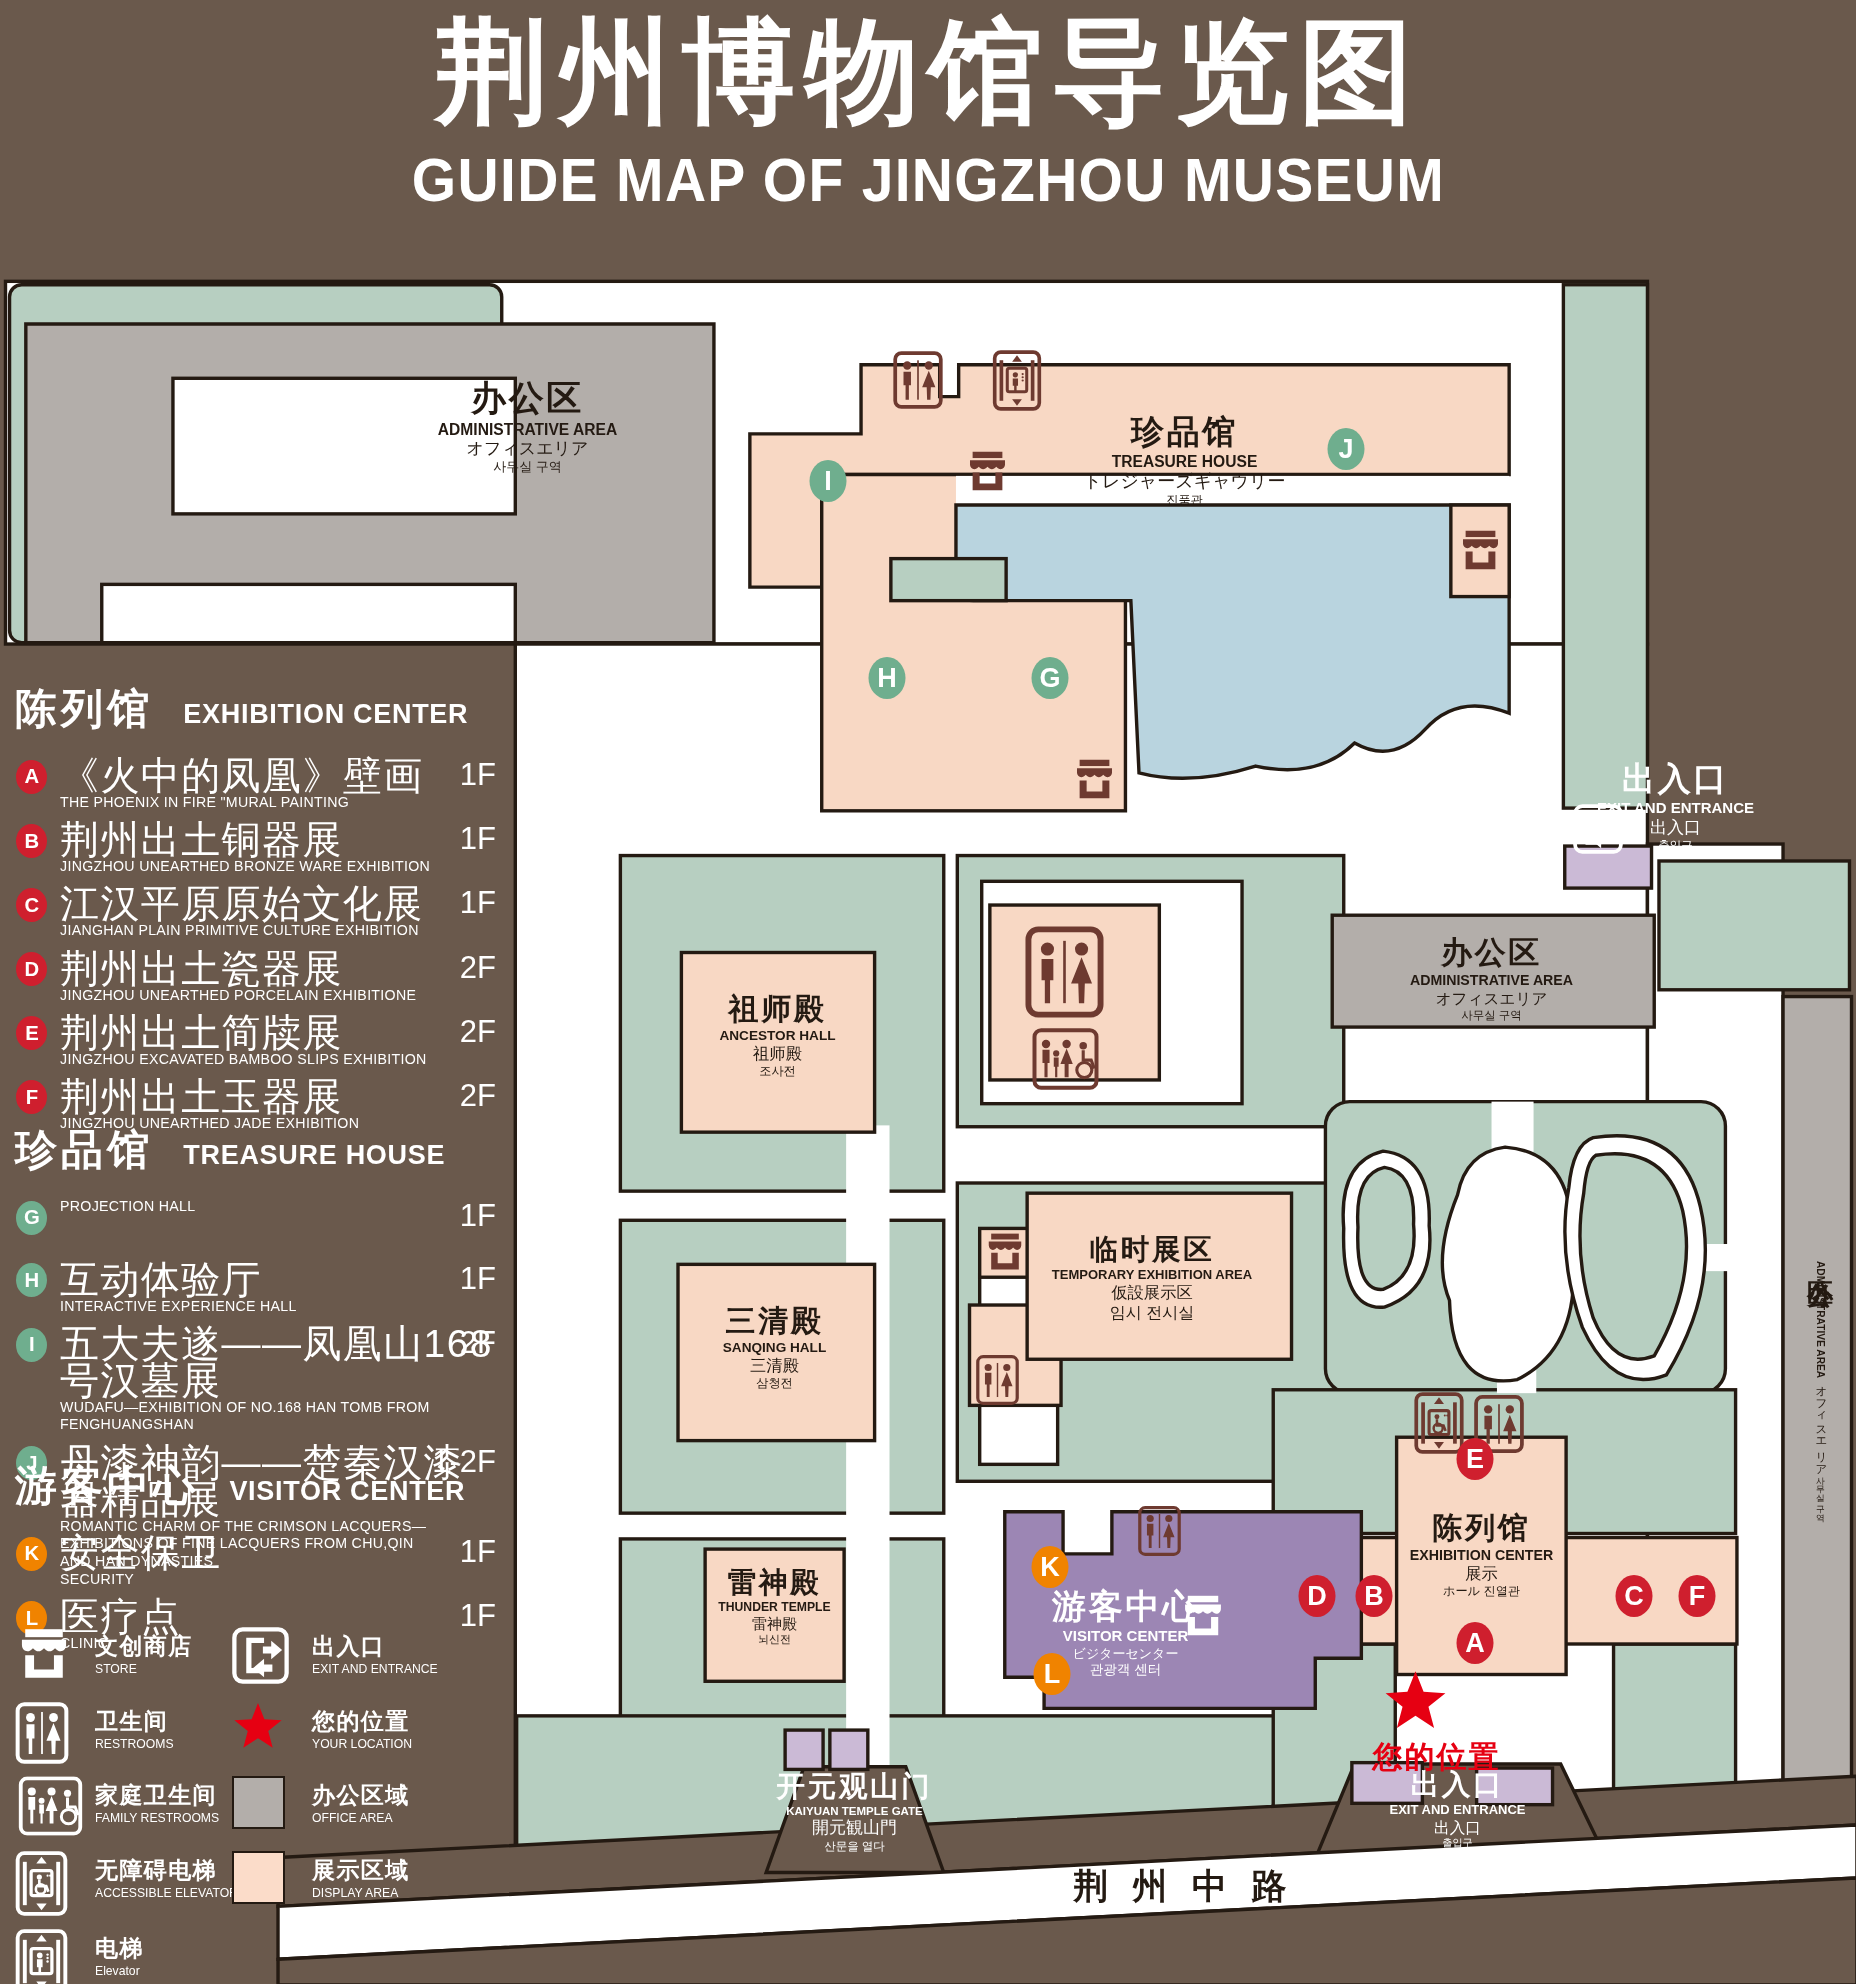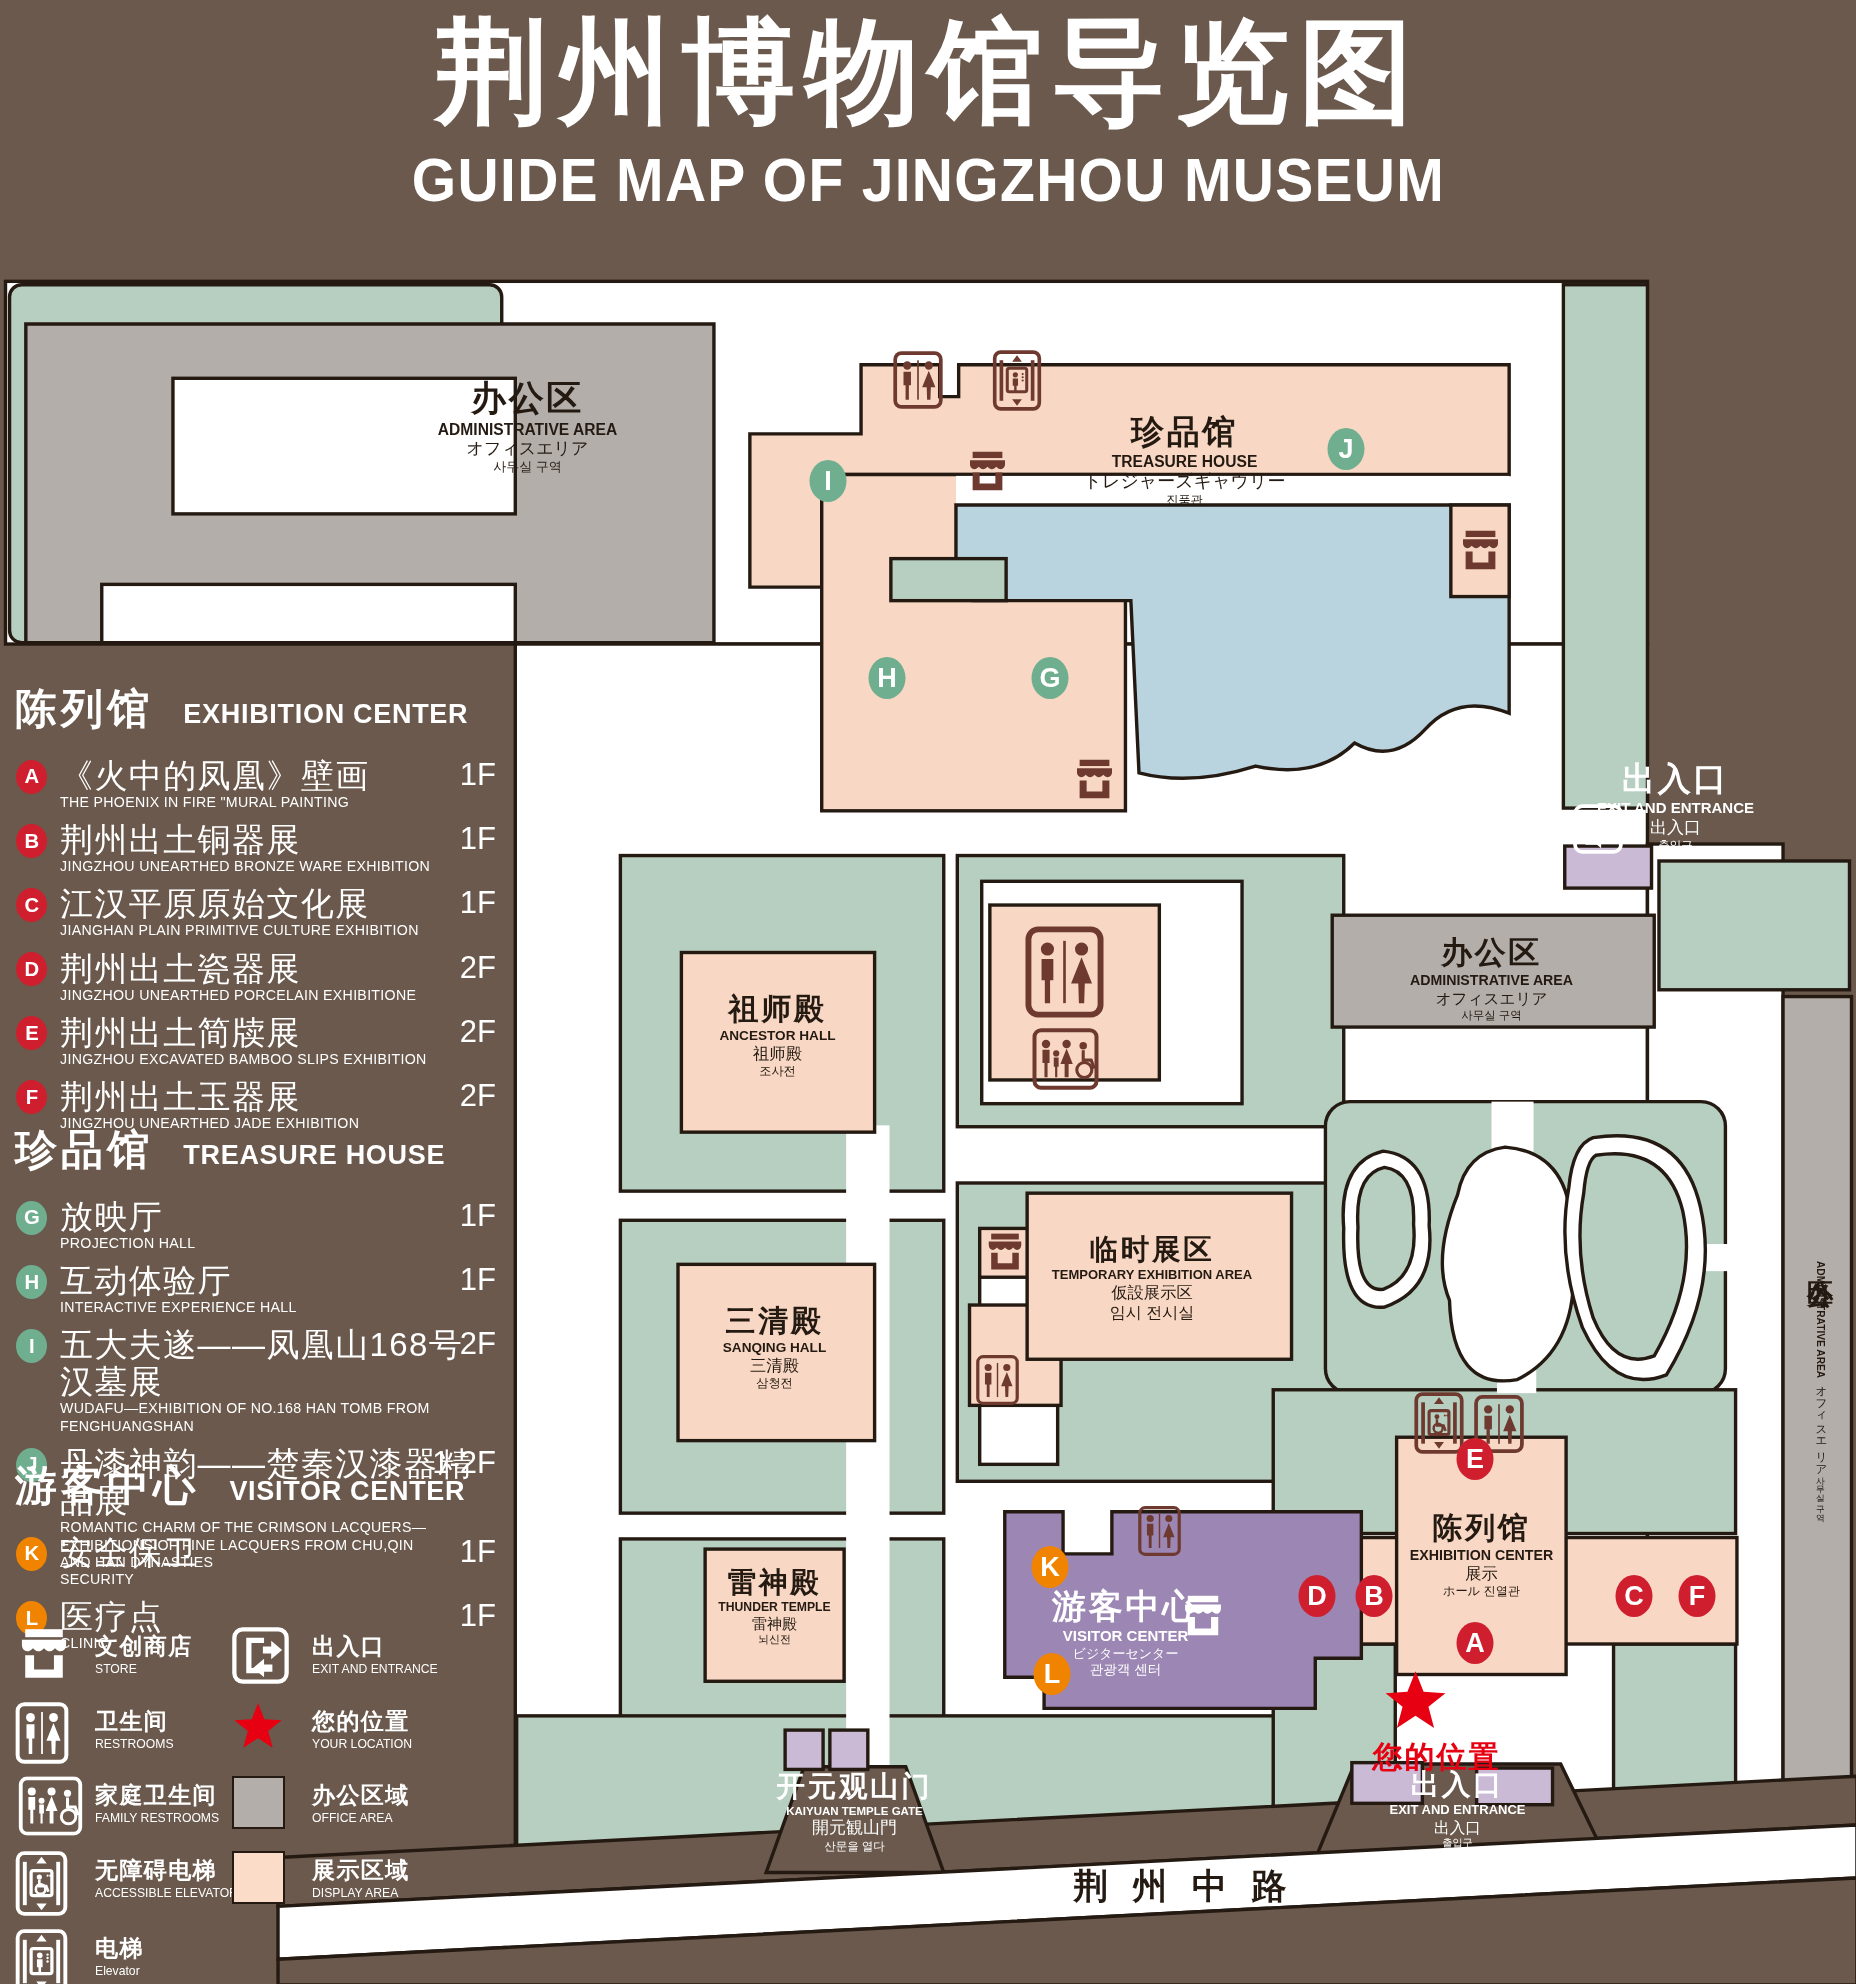--- a/index.html
+++ b/index.html
@@ -42,21 +42,21 @@
   .g-orange{background:#f08300;}
   
   .legend{position:absolute;left:15px;top:0;width:481px;color:#fff;}
   .lg-sec{position:absolute;left:0;width:481px;}
   .lg-head{display:flex;align-items:baseline;gap:30px;margin-bottom:20.3px;}
   .lg-head .hz{font-size:42px;font-weight:bold;letter-spacing:4.1px;}
   .lg-head .he{font-size:27px;font-weight:bold;letter-spacing:0.7px;}
   .lg-item{position:relative;min-height:53px;margin-bottom:9.5px;}
   .lg-badge{position:absolute;left:1.4px;top:2.7px;width:31px;height:34px;border-radius:50%;color:#fff;
             font-weight:bold;font-size:20.3px;display:flex;align-items:center;justify-content:center;}
-  .lg-zh{display:block;margin-left:45px;font-size:33px;line-height:37px;letter-spacing:1.4px;}
+  .lg-zh{display:block;margin-left:45px;font-size:39px;line-height:37px;letter-spacing:1.4px;}
   .lg-en{display:block;margin-left:45px;font-size:14.2px;line-height:17.6px;width:380px;letter-spacing:0.3px;}
   .lg-floor{position:absolute;right:0;top:0;font-size:31px;}
   
   .sym-cell{position:absolute;}
   .sym-ico{position:absolute;left:0;top:0;color:#fff;}
   .sym-zh{position:absolute;left:80px;top:4.1px;font-size:23px;font-weight:bold;letter-spacing:1.4px;white-space:nowrap;}
   .sym-en{position:absolute;left:80px;top:35px;font-size:12.2px;font-weight:normal;white-space:nowrap;}
   .swatch{position:absolute;left:0;top:0;width:53px;height:53px;border:2.7px solid #241a12;box-sizing:border-box;}
   .sw-office{background:#b3aeaa;}
   .sw-display{background:#fbdcc9;}
@@ -407,21 +407,20 @@
             <span class="lg-floor">2F</span>
           </div>
         </div>
         <div class="lg-sec" style="top: 1122px;">
           <div class="lg-head">
             <span class="hz">珍品馆</span>
             <span class="he">TREASURE HOUSE</span>
           </div>
           <div class="lg-item">
             <span class="lg-badge g-green">G</span>
-            <span class="lg-zh">放映厅</span>
             <span class="lg-en">PROJECTION HALL</span>
             <span class="lg-floor">1F</span>
           </div>
           <div class="lg-item">
             <span class="lg-badge g-green">H</span>
             <span class="lg-zh">互动体验厅</span>
             <span class="lg-en">INTERACTIVE EXPERIENCE HALL</span>
             <span class="lg-floor">1F</span>
           </div>
           <div class="lg-item">

